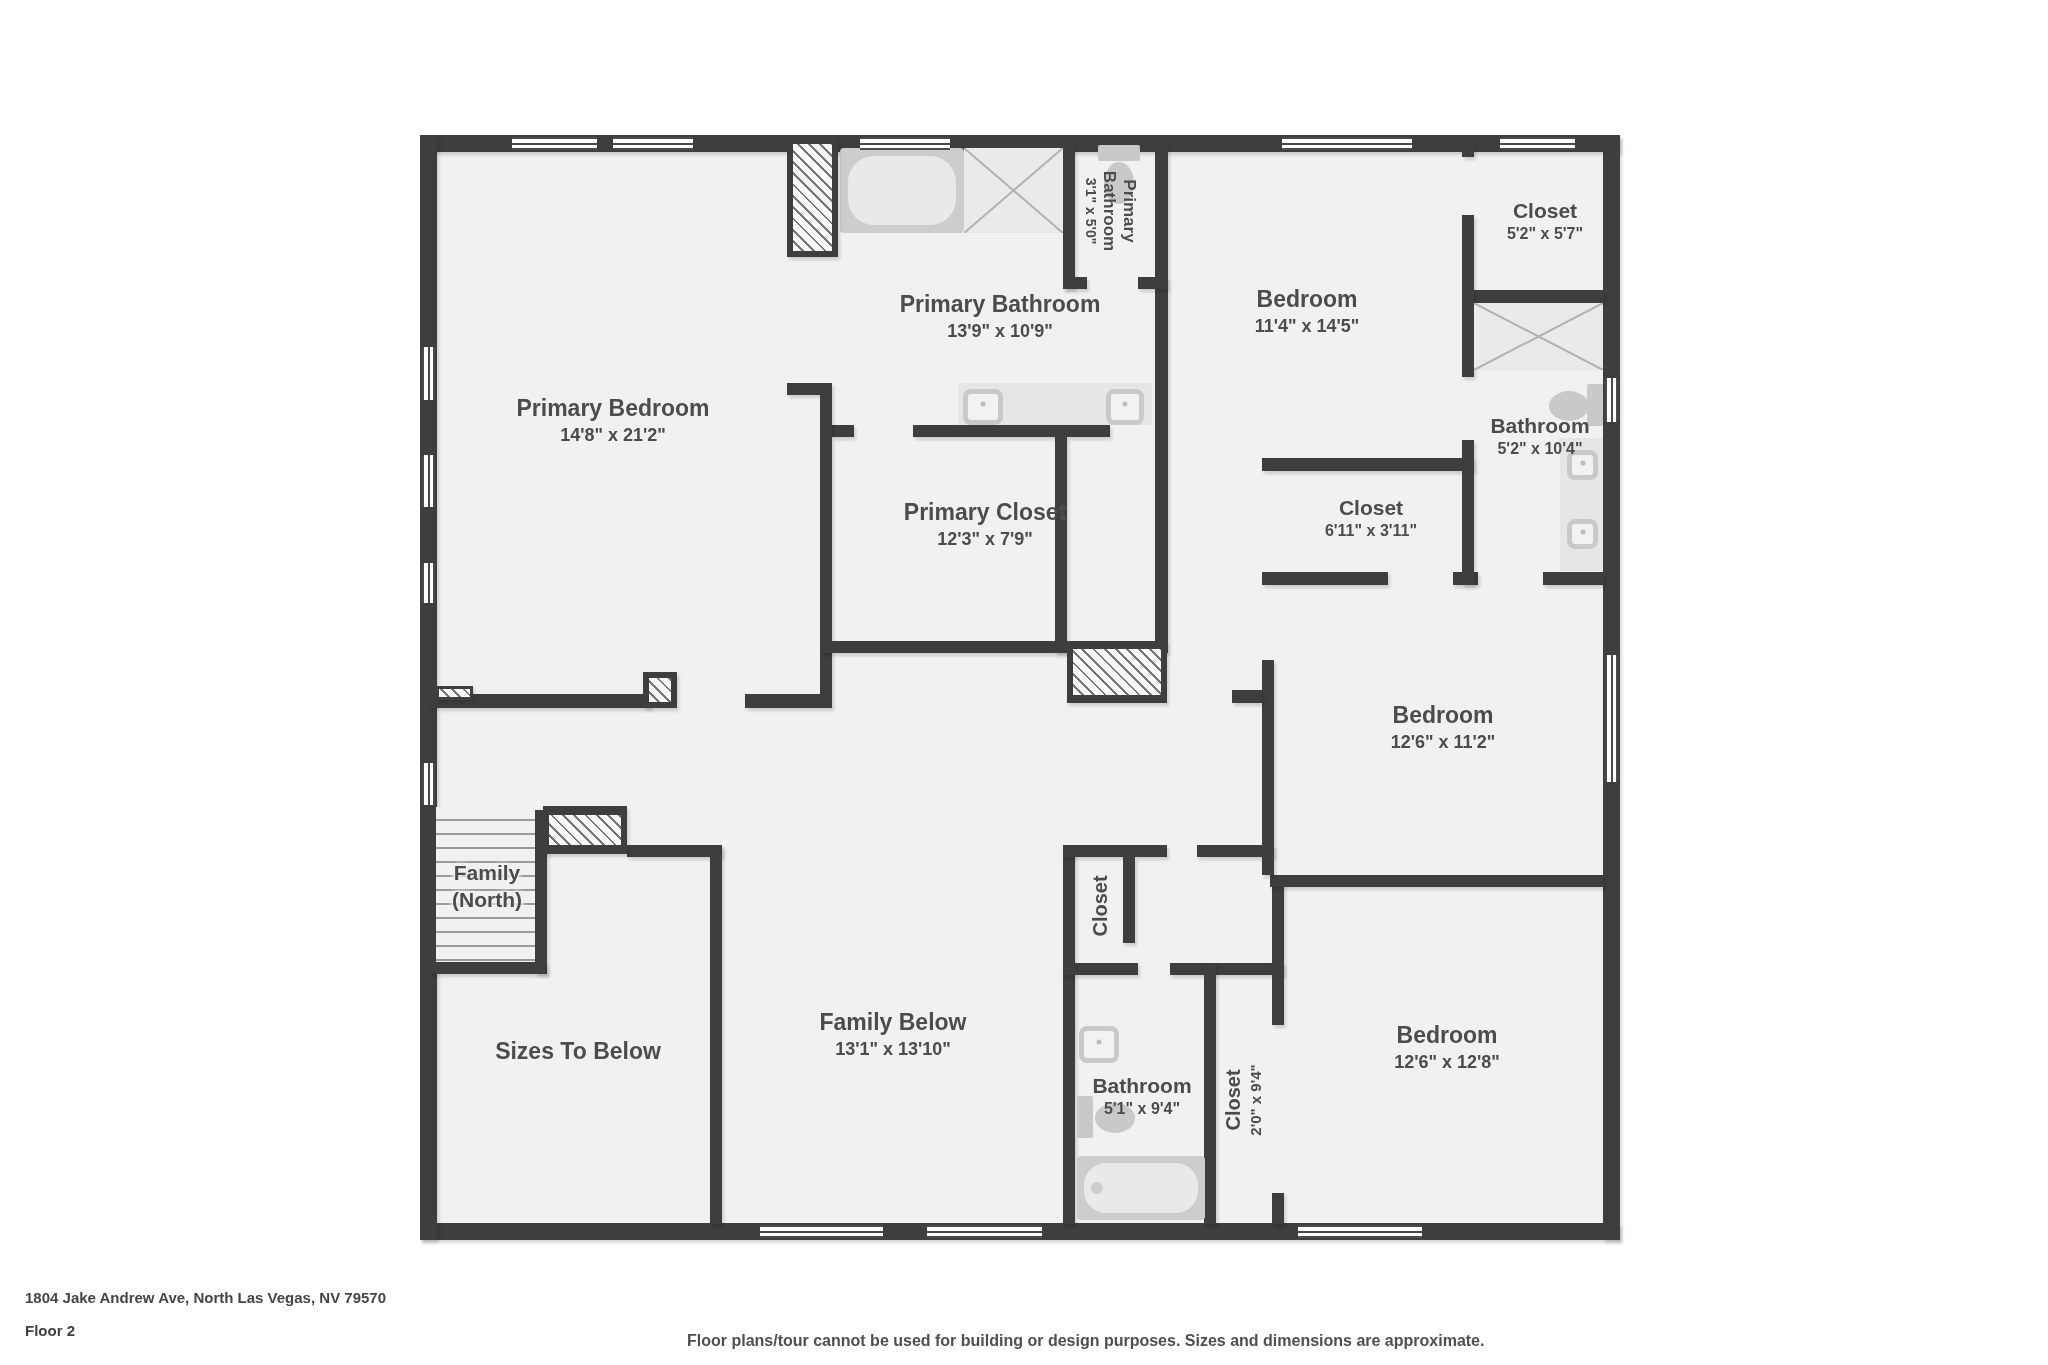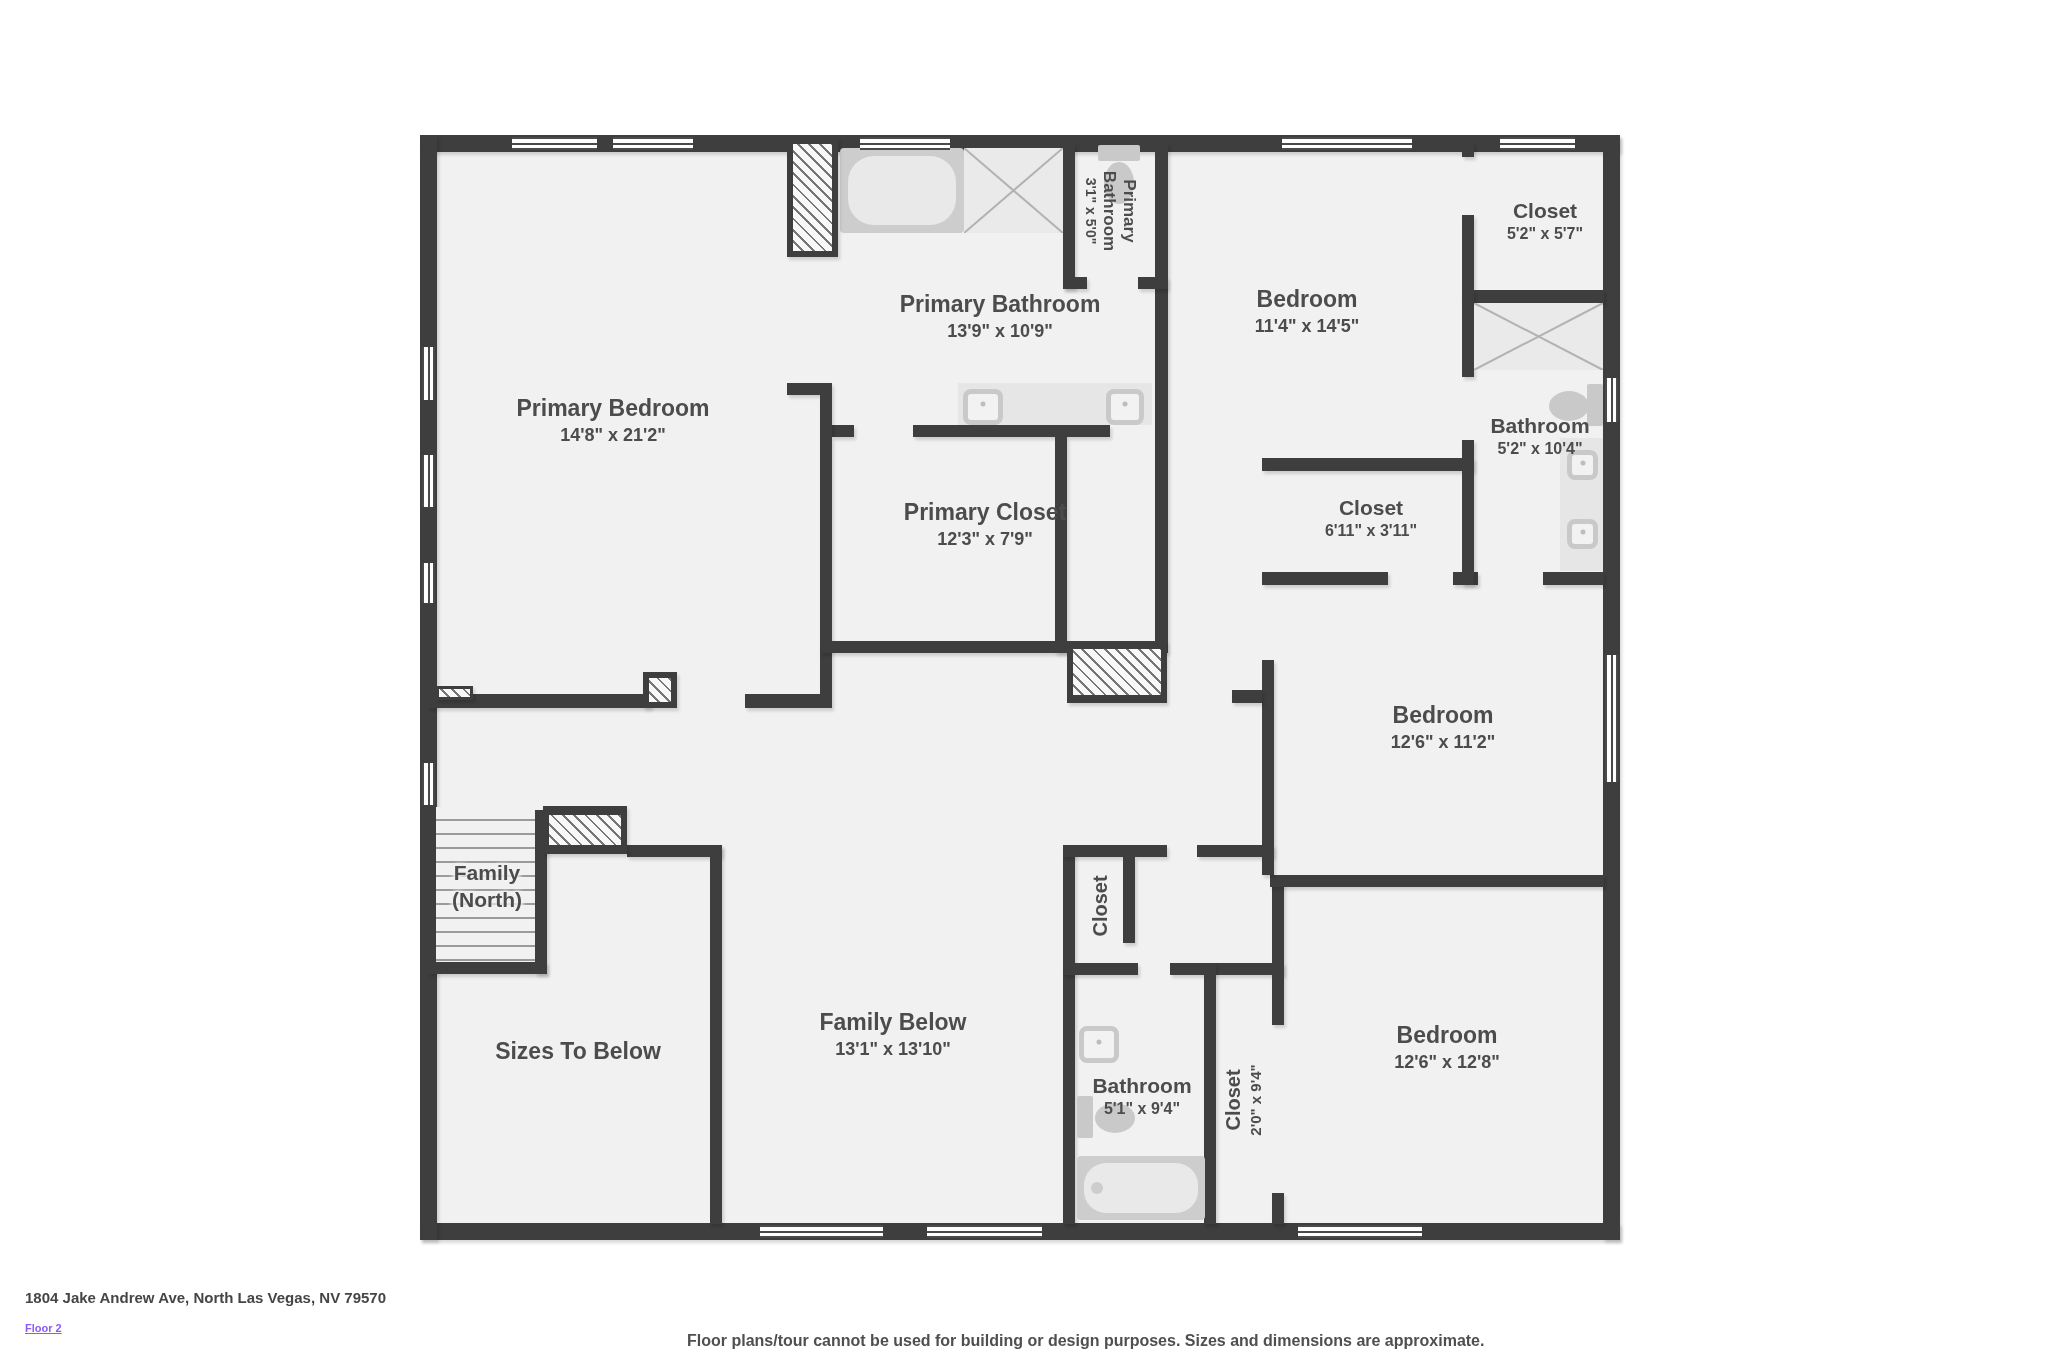--- a/index.html
+++ b/index.html
@@ -49,21 +49,21 @@
   .label.sm .nm { font-size:20px; } .label.sm .dm { font-size:15px; }
   .label.v90  { transform:translate(-50%,-50%) rotate(90deg); }
   .label.vm90 { transform:translate(-50%,-50%) rotate(-90deg); }
   .label.wc .nm { font-size:17px; white-space:normal; width:106px; margin:0 auto; line-height:1.15; }
   .label.wc .dm { font-size:14px; }
   .label.stairs-lbl { text-shadow:0 0 4px #f1f1f1,0 0 4px #f1f1f1,0 0 5px #f1f1f1,0 0 6px #f1f1f1; }
   .label.stairs-lbl .nm { font-size:21px; }
 
   #footer { position:absolute; left:0; top:0; width:2048px; height:1365px; z-index:20; }
   .addr { position:absolute; left:25px; top:1289px; font-size:15px; font-weight:700; color:#454545; }
-  .flr  { position:absolute; left:25px; top:1322px; font-size:11px; font-weight:700; color:#8b5cf6;text-decoration:underline; }
+  .flr  { position:absolute; left:25px; top:1322px; font-size:15px; font-weight:700; color:#404040; }
   .disc { position:absolute; left:687px; top:1332px; font-size:16px; font-weight:700; color:#4f4f4f; }
 </style>
 </head>
 <body>
 
 <div id="plan">
 
   <div class="floor" style="left:428px;top:143px;width:1184px;height:1089px"></div>
 
   <div class="stairs" style="left:436px;top:807px;width:99px;height:155px"></div>

